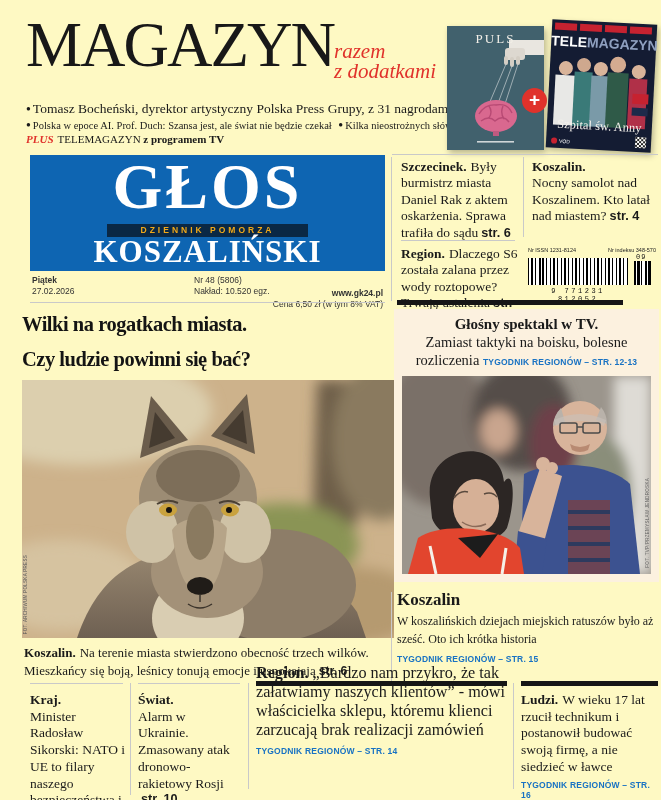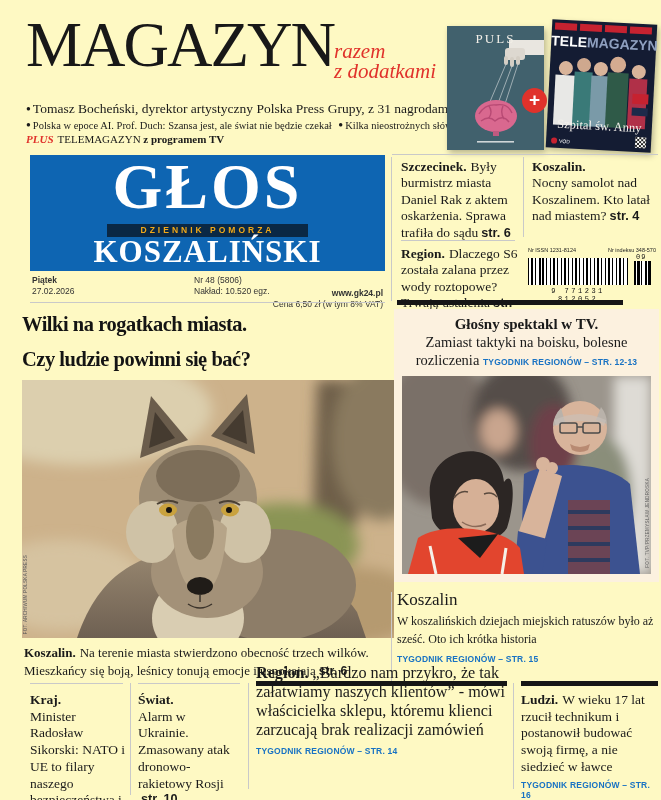--- a/index.html
+++ b/index.html
@@ -66,21 +66,21 @@
             font:4.5px "Liberation Sans",sans-serif;color:#555;letter-spacing:.3px;}
   .credit-vr{position:absolute;right:1px;bottom:6px;writing-mode:vertical-rl;transform:rotate(180deg);
             font:4.5px "Liberation Sans",sans-serif;color:#666;letter-spacing:.3px;}
   .caption{left:24px;top:644px;width:378px;font-size:13px;line-height:1.35;}
   
   .cream{left:394px;top:309px;width:265px;height:273px;background:#fcf1df;}
   .tv-title{position:absolute;top:7px;left:0;right:0;text-align:center;font-weight:700;font-size:15px;}
   .tv-sub{position:absolute;top:25px;left:10px;right:10px;text-align:center;font-size:14.5px;line-height:1.22;}
   .ref{color:#1872c3;font:700 8.5px "Liberation Sans",sans-serif;letter-spacing:.2px;}
   .ratusz{left:397px;top:590px;width:262px;}
-  .ratusz .lead2{font-weight:400;font-size:17px;display:block;margin-bottom:1px;}
+  .ratusz .lead2{font-weight:700;font-size:17px;display:block;margin-bottom:1px;}
   .ratusz .txt{font-size:12px;line-height:1.16;}
   .ratusz .ref{display:block;margin-top:7px;}
   
   .bcol{font-size:13.5px;line-height:1.24;}
   .bcol .ref{display:block;margin-top:4px;}
   .region-col{font-size:16.2px;line-height:1.18;}
   .vline{background:#c9c9c9;width:1px;}
 </style>
 </head>
 <body>

